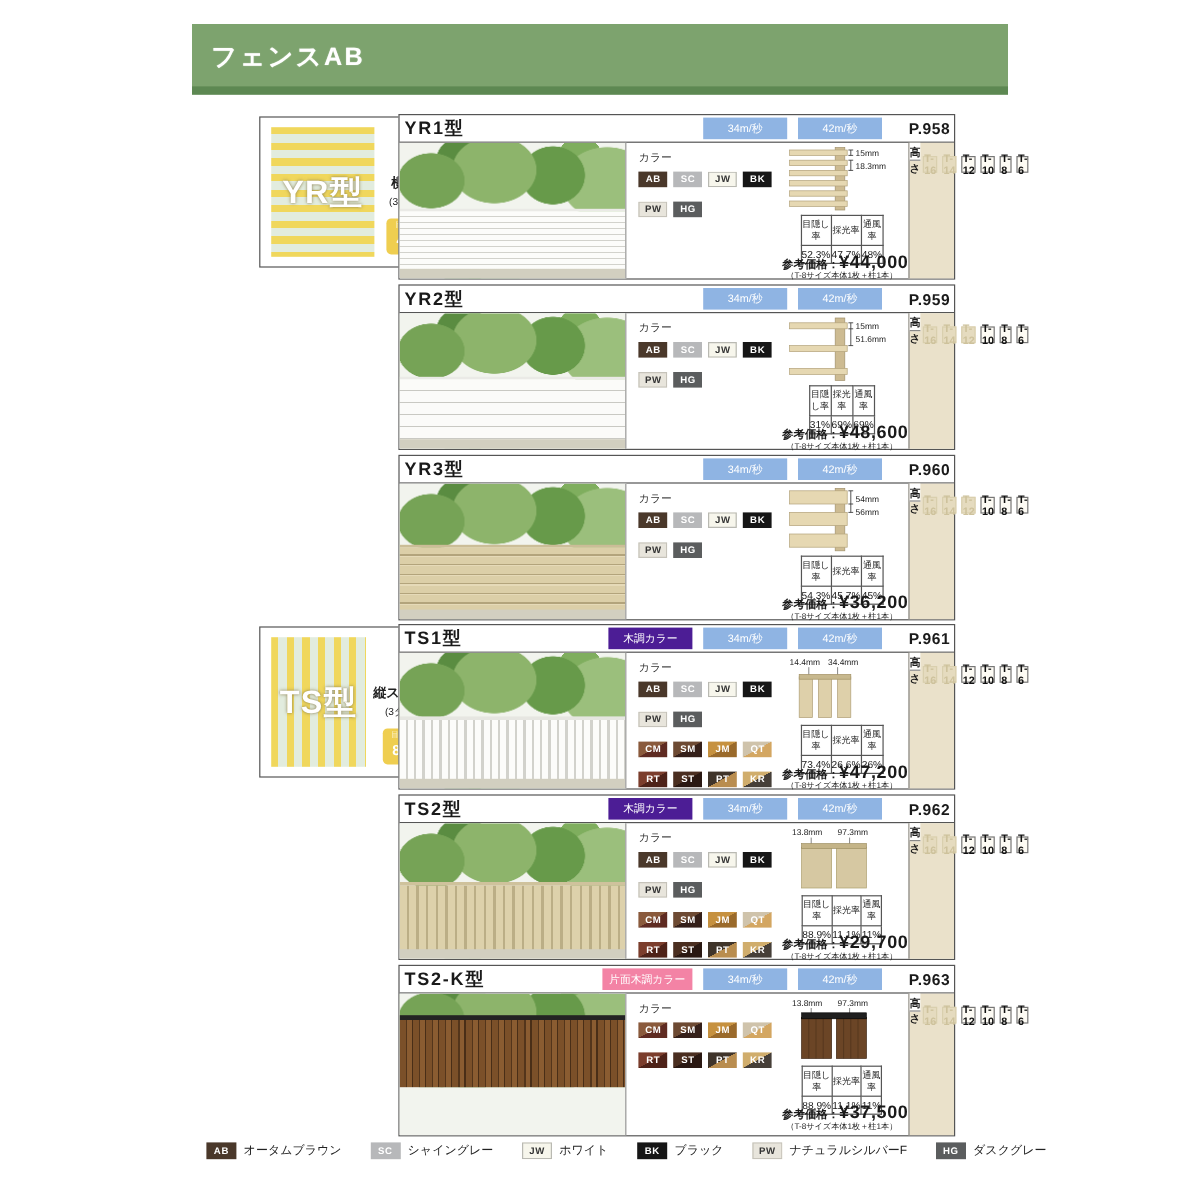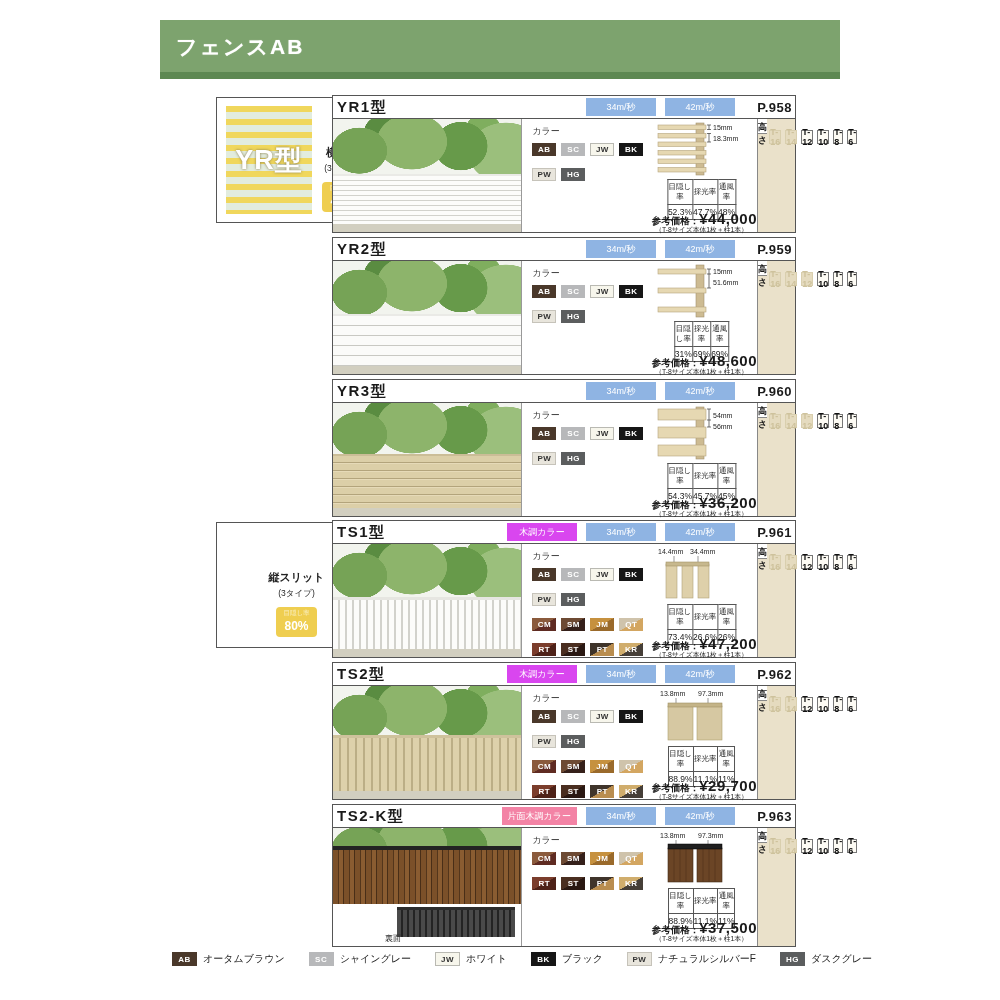--- a/index.html
+++ b/index.html
@@ -38,21 +38,21 @@
   
   .rows { position:absolute; left:160px; top:0; width:464px; }
   .row { position:relative; width:464px; height:138px; border:1px solid #555;
     background:#fff; margin-bottom:4px; }
   .row.tall { height:143px; }
   .row-head { height:23px; border-bottom:1px solid #555; display:flex; align-items:center; padding:0 3px 0 4px; }
   .model { font-size:15px; font-weight:bold; letter-spacing:1.5px; white-space:nowrap; }
   .badges { margin-left:auto; display:flex; gap:9px; align-items:center; }
   .badge { min-width:70px; text-align:center; font-size:9px; color:#fff; padding:2.5px 6px; white-space:nowrap; }
   .badge.blue { background:#8fb4e3; }
-  .badge.orange { background:#d946ef; }
+  .badge.orange { background:#4c1d95; }
   .badge.pink { background:#f383a5; }
   .pageno { font-size:13px; font-weight:bold; margin-left:11px; width:46px; text-align:right; letter-spacing:.5px; }
 
   .row-body { display:flex; height:113px; }
   .row.tall .row-body { height:118px; }
 
   
   .photo { width:190px; border-right:1px solid #999; position:relative; overflow:hidden; background:#f2f4ee; }
   .scene { position:absolute; inset:0; }
   .foliage { position:absolute; inset:0; background:
@@ -363,20 +363,23 @@
             <div class="h-cell">T- 6</div>
           </div>
         </div>
       </div>
 
     </div>
   </div>
 
   <div class="section" id="sec-ts">
     <div class="emblem-box">
+      <div class="stripe-panel stripe-v">
+        <span class="emblem-text">TS型</span>
+      </div>
       <div class="emblem-side">
         <span class="type-label">縦スリット</span>
         <span class="type-count">(3タイプ)</span>
         <span class="rate-badge">
           <span class="t">目隠し率</span>
           <span class="v">80%</span>
         </span>
       </div>
     </div>
 
@@ -559,24 +562,20 @@
             <span class="badge blue">34m/秒</span>
             <span class="badge blue">42m/秒</span>
           </span>
           <span class="pageno">P.963</span>
         </div>
         <div class="row-body">
           <div class="photo">
             <div class="scene">
               <div class="foliage"></div>
               <div class="fence f-ts2k" style="bottom:0;"></div>
-            </div>
-            <div class="back-area">
-              <div class="back-fence"></div>
-              <span class="back-label">裏面</span>
             </div>
           </div>
           <div class="colors-col">
             <div class="color-label">カラー</div>
             <div class="sw-grid">
               <span class="swatch" style="background: linear-gradient(to right bottom, rgb(138, 90, 60) 49.6%, rgb(95, 43, 34) 50.4%); color: rgb(255, 255, 255);">CM</span>
               <span class="swatch" style="background: linear-gradient(to right bottom, rgb(109, 74, 51) 49.6%, rgb(53, 32, 26) 50.4%); color: rgb(255, 255, 255);">SM</span>
               <span class="swatch" style="background: linear-gradient(to right bottom, rgb(198, 145, 63) 49.6%, rgb(154, 106, 43) 50.4%); color: rgb(255, 255, 255);">JM</span>
               <span class="swatch" style="background: linear-gradient(to right bottom, rgb(207, 195, 171) 49.6%, rgb(211, 166, 97) 50.4%); color: rgb(255, 255, 255);">QT</span>
               <span class="brk"></span>

